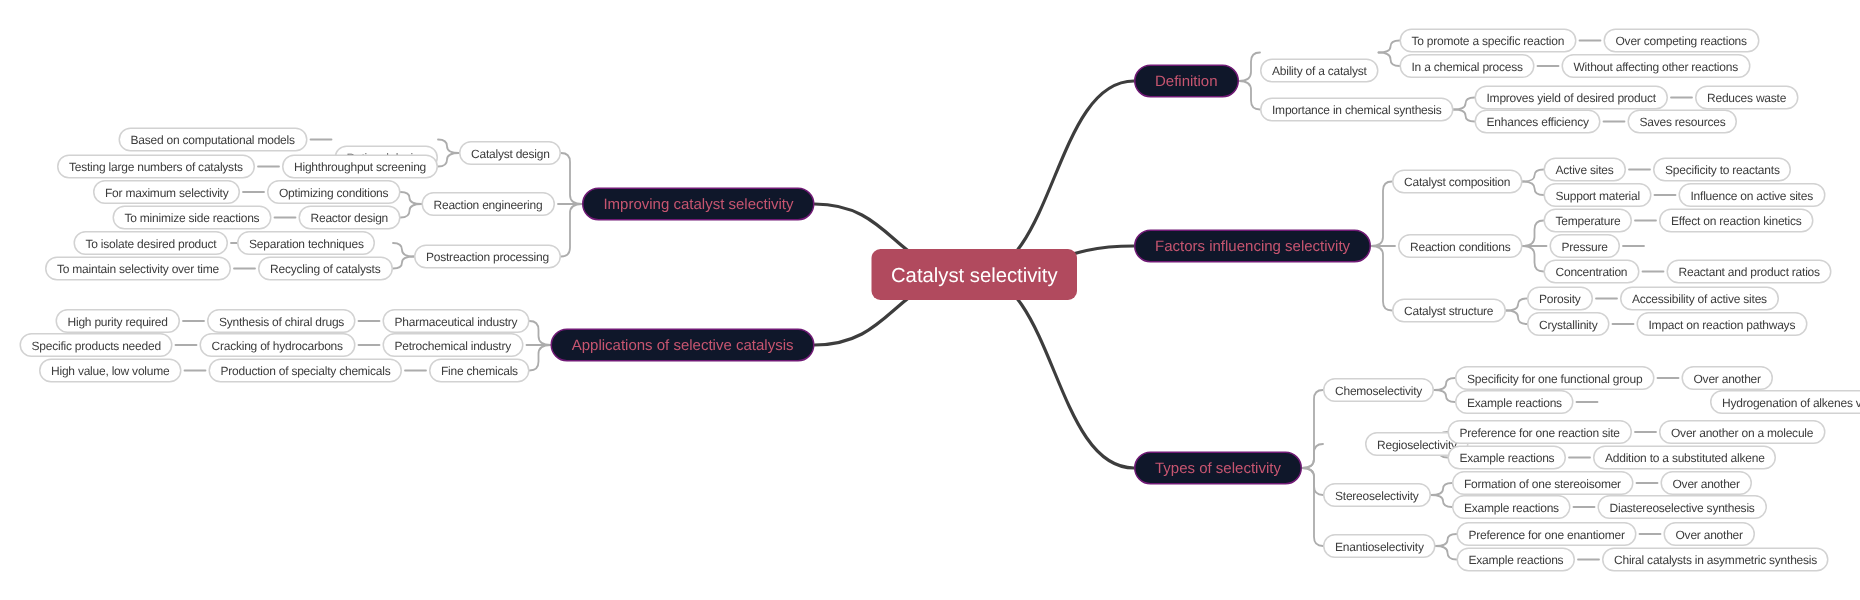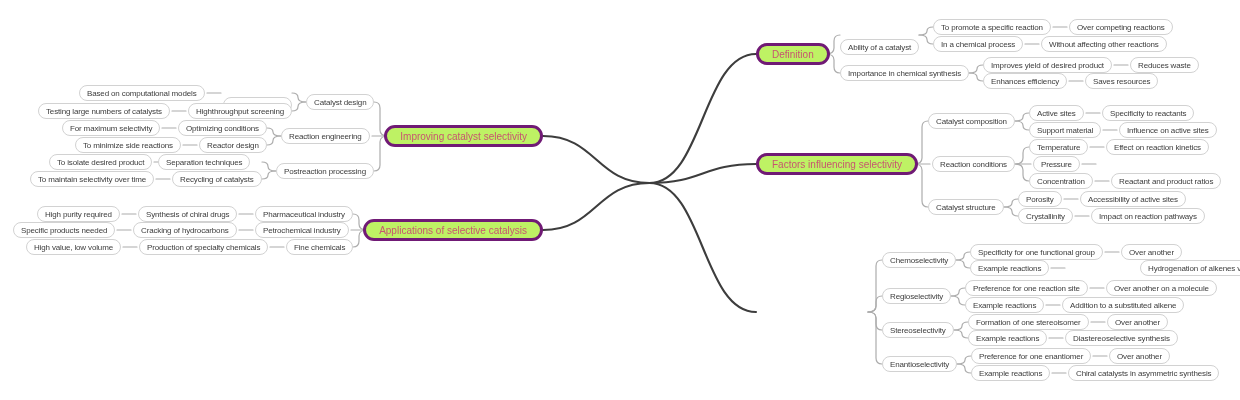--- a/index.html
+++ b/index.html
@@ -5,22 +5,22 @@
 <style>
   html,body{margin:0;padding:0;background:#fff;}
   #map{position:relative;width:1240px;height:400px;background:#ffffff;overflow:hidden;
        font-family:"Liberation Sans",sans-serif;}
   #links{position:absolute;left:0;top:0;width:1240px;height:400px;}
   #links path.link{fill:none;stroke:#acacac;stroke-width:1.2;stroke-linecap:round;}
   #links path.root-link{fill:none;stroke:#3d3d3d;stroke-width:2.1;stroke-linecap:round;}
   .node{position:absolute;box-sizing:border-box;display:flex;align-items:center;justify-content:center;
         white-space:nowrap;height:16px;padding:0 7px;border:1px solid #d2d2d2;border-radius:8px;
         background:#ffffff;color:#3c3c3c;font-size:8px;letter-spacing:-0.15px;cursor:pointer;}
-  .node.lvl1{height:22px;padding:0 13px;border:3px solid #701a75;border-radius:11px;
-        background:#bef264;color:#c75570;font-size:10px;letter-spacing:0;}
+  .node.lvl1{height:22px;padding:0 13px;border:1px solid #701a75;border-radius:11px;
+        background:#0f172a;color:#c75570;font-size:10px;letter-spacing:0;}
   .node.root-node{height:34px;padding:0 13px;border:none;border-radius:6px;
         background:#b14a5e;color:#ffffff;font-size:13.5px;letter-spacing:0;}
 </style>
 </head>
 <body>
 
 <div id="map">
   <svg id="links">
       <path d="M 649.5 183 C 702.75 183 702.75 54 756 54" class="root-link"></path>
       <path d="M 826 54 Q 834 54 834 48 L 834 41 Q 834 35 840 35 L 840 35" class="link"></path>
@@ -93,20 +93,21 @@
       <path d="M 253 214 L 239 214" class="link"></path>
       <path d="M 136 214 L 122 214" class="link"></path>
       <path d="M 365 230 L 351 230" class="link"></path>
       <path d="M 253 230 L 239 230" class="link"></path>
       <path d="M 131 230 L 117 230" class="link"></path>
       <path d="M 367 230 Q 359 230 359 236 L 359 241 Q 359 247 353 247 L 353 247" class="link"></path>
       <path d="M 284 247 L 270 247" class="link"></path>
       <path d="M 137 247 L 123 247" class="link"></path>
     </svg>
 
+  <div class="node root-node" style="left:581px;top:166px">Catalyst selectivity</div>
 
   <div class="node lvl1" style="left:756px;top:43px">Definition</div>
   <div class="node" style="top: 27px; left: 840px; margin-top: 12px;">Ability of a catalyst</div>
   <div class="node" style="top: 19px; left: 933px;">To promote a specific reaction</div>
   <div class="node" style="top: 19px; left: 1069px;">Over competing reactions</div>
   <div class="node" style="top: 36px; left: 933px;">In a chemical process</div>
   <div class="node" style="top: 36px; left: 1041px;">Without affecting other reactions</div>
   <div class="node" style="top: 65px; left: 840px;">Importance in chemical synthesis</div>
   <div class="node" style="top: 57px; left: 983px;">Improves yield of desired product</div>
   <div class="node" style="top: 57px; left: 1130px;">Reduces waste</div>
@@ -124,26 +125,27 @@
   <div class="node" style="top: 139px; left: 1106px;">Effect on reaction kinetics</div>
   <div class="node" style="top: 156px; left: 1033px;">Pressure</div>
   <div class="node" style="top: 173px; left: 1029px;">Concentration</div>
   <div class="node" style="top: 173px; left: 1111px;">Reactant and product ratios</div>
   <div class="node" style="top: 199px; left: 928px;">Catalyst structure</div>
   <div class="node" style="top: 191px; left: 1018px;">Porosity</div>
   <div class="node" style="top: 191px; left: 1080px;">Accessibility of active sites</div>
   <div class="node" style="top: 208px; left: 1018px;">Crystallinity</div>
   <div class="node" style="top: 208px; left: 1091px;">Impact on reaction pathways</div>
 
+  <div class="node lvl1" style="left:756px;top:301px">Types of selectivity</div>
   <div class="node" style="top: 252px; left: 882px;">Chemoselectivity</div>
   <div class="node" style="top: 244px; left: 970px;">Specificity for one functional group</div>
   <div class="node" style="top: 244px; left: 1121px;">Over another</div>
   <div class="node" style="top: 260px; left: 970px;">Example reactions</div>
   <div class="node" style="top: 260px; left: 1092px; margin-left: 48px;">Hydrogenation of alkenes vs. alkynes</div>
-  <div class="node" style="top: 288px; left: 882px;">Regioselectivity</div>
+  <div class="node" style="top: 288px; left: 910px;">Regioselectivity</div>
   <div class="node" style="top: 280px; left: 965px;">Preference for one reaction site</div>
   <div class="node" style="top: 280px; left: 1106px;">Over another on a molecule</div>
   <div class="node" style="top: 297px; left: 965px;">Example reactions</div>
   <div class="node" style="top: 297px; left: 1062px;">Addition to a substituted alkene</div>
   <div class="node" style="top: 322px; left: 882px;">Stereoselectivity</div>
   <div class="node" style="top: 314px; left: 968px;">Formation of one stereoisomer</div>
   <div class="node" style="top: 314px; left: 1107px;">Over another</div>
   <div class="node" style="top: 330px; left: 968px;">Example reactions</div>
   <div class="node" style="top: 330px; left: 1065px;">Diastereoselective synthesis</div>
   <div class="node" style="top: 356px; left: 882px;">Enantioselectivity</div>

